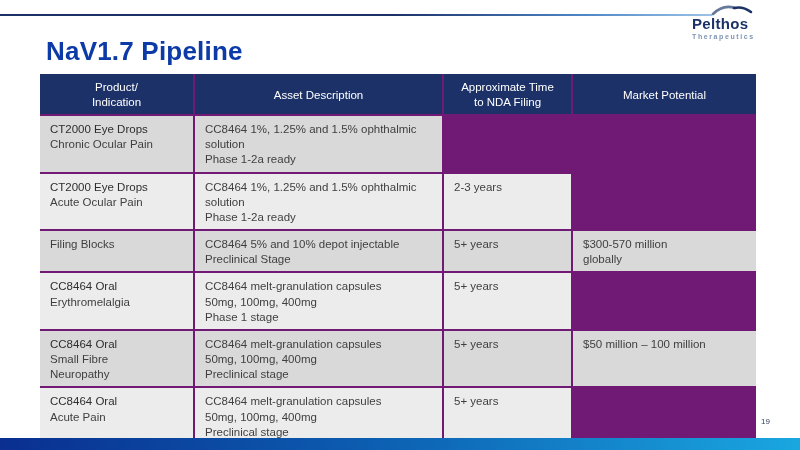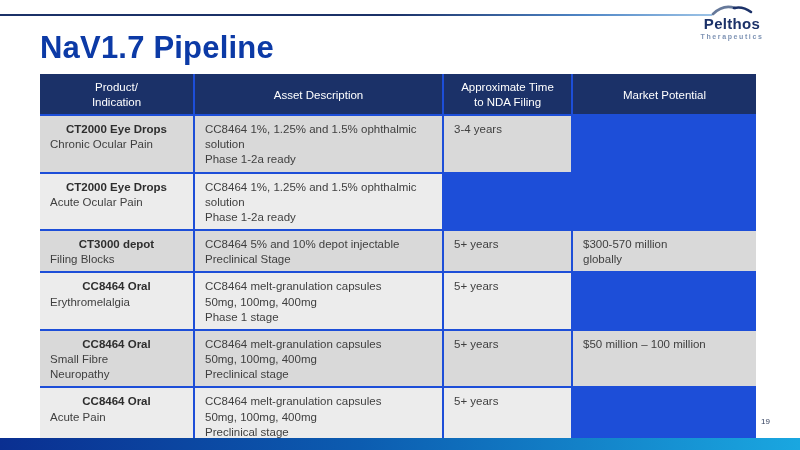--- a/index.html
+++ b/index.html
@@ -8,47 +8,47 @@
     background:#ffffff;
     font-family:"Liberation Sans", sans-serif;
     -webkit-font-smoothing:antialiased;
   }
   
   .top-line{
     position:absolute;left:0;top:14px;width:712px;height:2px;
     background:linear-gradient(90deg,#1b3168 0%,#1b3168 55%,#4f86c6 82%,#9cc3e6 100%);
   }
   
-  .logo{position:absolute;right:28px;top:3px;width:80px;text-align:center;}
+  .logo{position:absolute;right:28px;top:3px;width:80px;text-align:left;}
   .logo svg{display:block;margin:0 auto 0;}
   .logo-name{font-size:15px;font-weight:bold;color:#1b3168;letter-spacing:.3px;line-height:1;}
   .logo-sub{font-size:7px;color:#7e93b4;letter-spacing:1.6px;font-weight:bold;margin-top:2px;}
   
   .title{
-    position:absolute;left:40px;top:30px;margin:0;
-    font-size:31px;font-weight:800;color:#0c3aa6;letter-spacing:.2px;
+    position:absolute;left:40px;top:30px;margin:6px;
+    font-size:26px;font-weight:800;color:#0c3aa6;letter-spacing:.2px;
   }
   
   .table{
     position:absolute;left:40px;top:74px;width:716px;
-    display:flex;flex-direction:column;gap:2px;background:#1d4ed8;
+    display:flex;flex-direction:column;gap:2px;background:#701a75;
   }
   .row{display:grid;grid-template-columns:153px 247px 127px 183px;gap:2px;}
   .hrow .cell{
     background:#1b3168;color:#ffffff;height:40px;
     display:flex;align-items:center;justify-content:center;
     text-align:center;font-size:11.5px;white-space:pre-line;line-height:1.3;
   }
   .cell{
     font-size:11.5px;line-height:1.32;color:#3f3f3f;
     padding:6px 10px 4px 10px;white-space:pre-line;box-sizing:border-box;
   }
   .row-odd .cell{background:#d9d9d9;}
   .row-even .cell{background:#ececec;}
-  .product{display:block;font-weight:bold;color:#2e2e2e;text-align:center;}
+  .product{display:block;font-weight:normal;color:#2e2e2e;}
   .r1{min-height:45px;} .r2{min-height:46px;} .r3{min-height:33px;}
   .r4{min-height:45px;} .r5{min-height:49px;} .r6{min-height:49px;}
   
   .page-number{position:absolute;right:30px;top:417px;font-size:8px;color:#33415f;}
   .bottom-bar{
     position:absolute;left:0;bottom:0;width:800px;height:12px;
     background:linear-gradient(90deg,#0a2f91 0%,#0c5cb0 45%,#1aa7e0 100%);
   }
 </style>
 </head>
@@ -75,32 +75,32 @@
     <div class="cell">Approximate Time
 to NDA Filing</div>
     <div class="cell">Market Potential</div>
   </div>
 
   <div class="row row-odd r1">
     <div class="cell"><span class="product">CT2000 Eye Drops</span><span>Chronic Ocular Pain</span></div>
     <div class="cell">CC8464 1%, 1.25% and 1.5% ophthalmic
 solution
 Phase 1-2a ready</div>
-    <div class="cell">3-4 years</div>
   </div>
 
   <div class="row row-even r2">
     <div class="cell"><span class="product">CT2000 Eye Drops</span><span>Acute Ocular Pain</span></div>
     <div class="cell">CC8464 1%, 1.25% and 1.5% ophthalmic
 solution
 Phase 1-2a ready</div>
+    <div class="cell">2-3 years</div>
   </div>
 
   <div class="row row-odd r3">
-    <div class="cell"><span class="product">CT3000 depot</span><span>Filing Blocks</span></div>
+    <div class="cell"><span>Filing Blocks</span></div>
     <div class="cell">CC8464 5% and 10% depot injectable
 Preclinical Stage</div>
     <div class="cell">5+ years</div>
     <div class="cell">$300-570 million
 globally</div>
   </div>
 
   <div class="row row-even r4">
     <div class="cell"><span class="product">CC8464 Oral</span><span>Erythromelalgia</span></div>
     <div class="cell">CC8464 melt-granulation capsules

